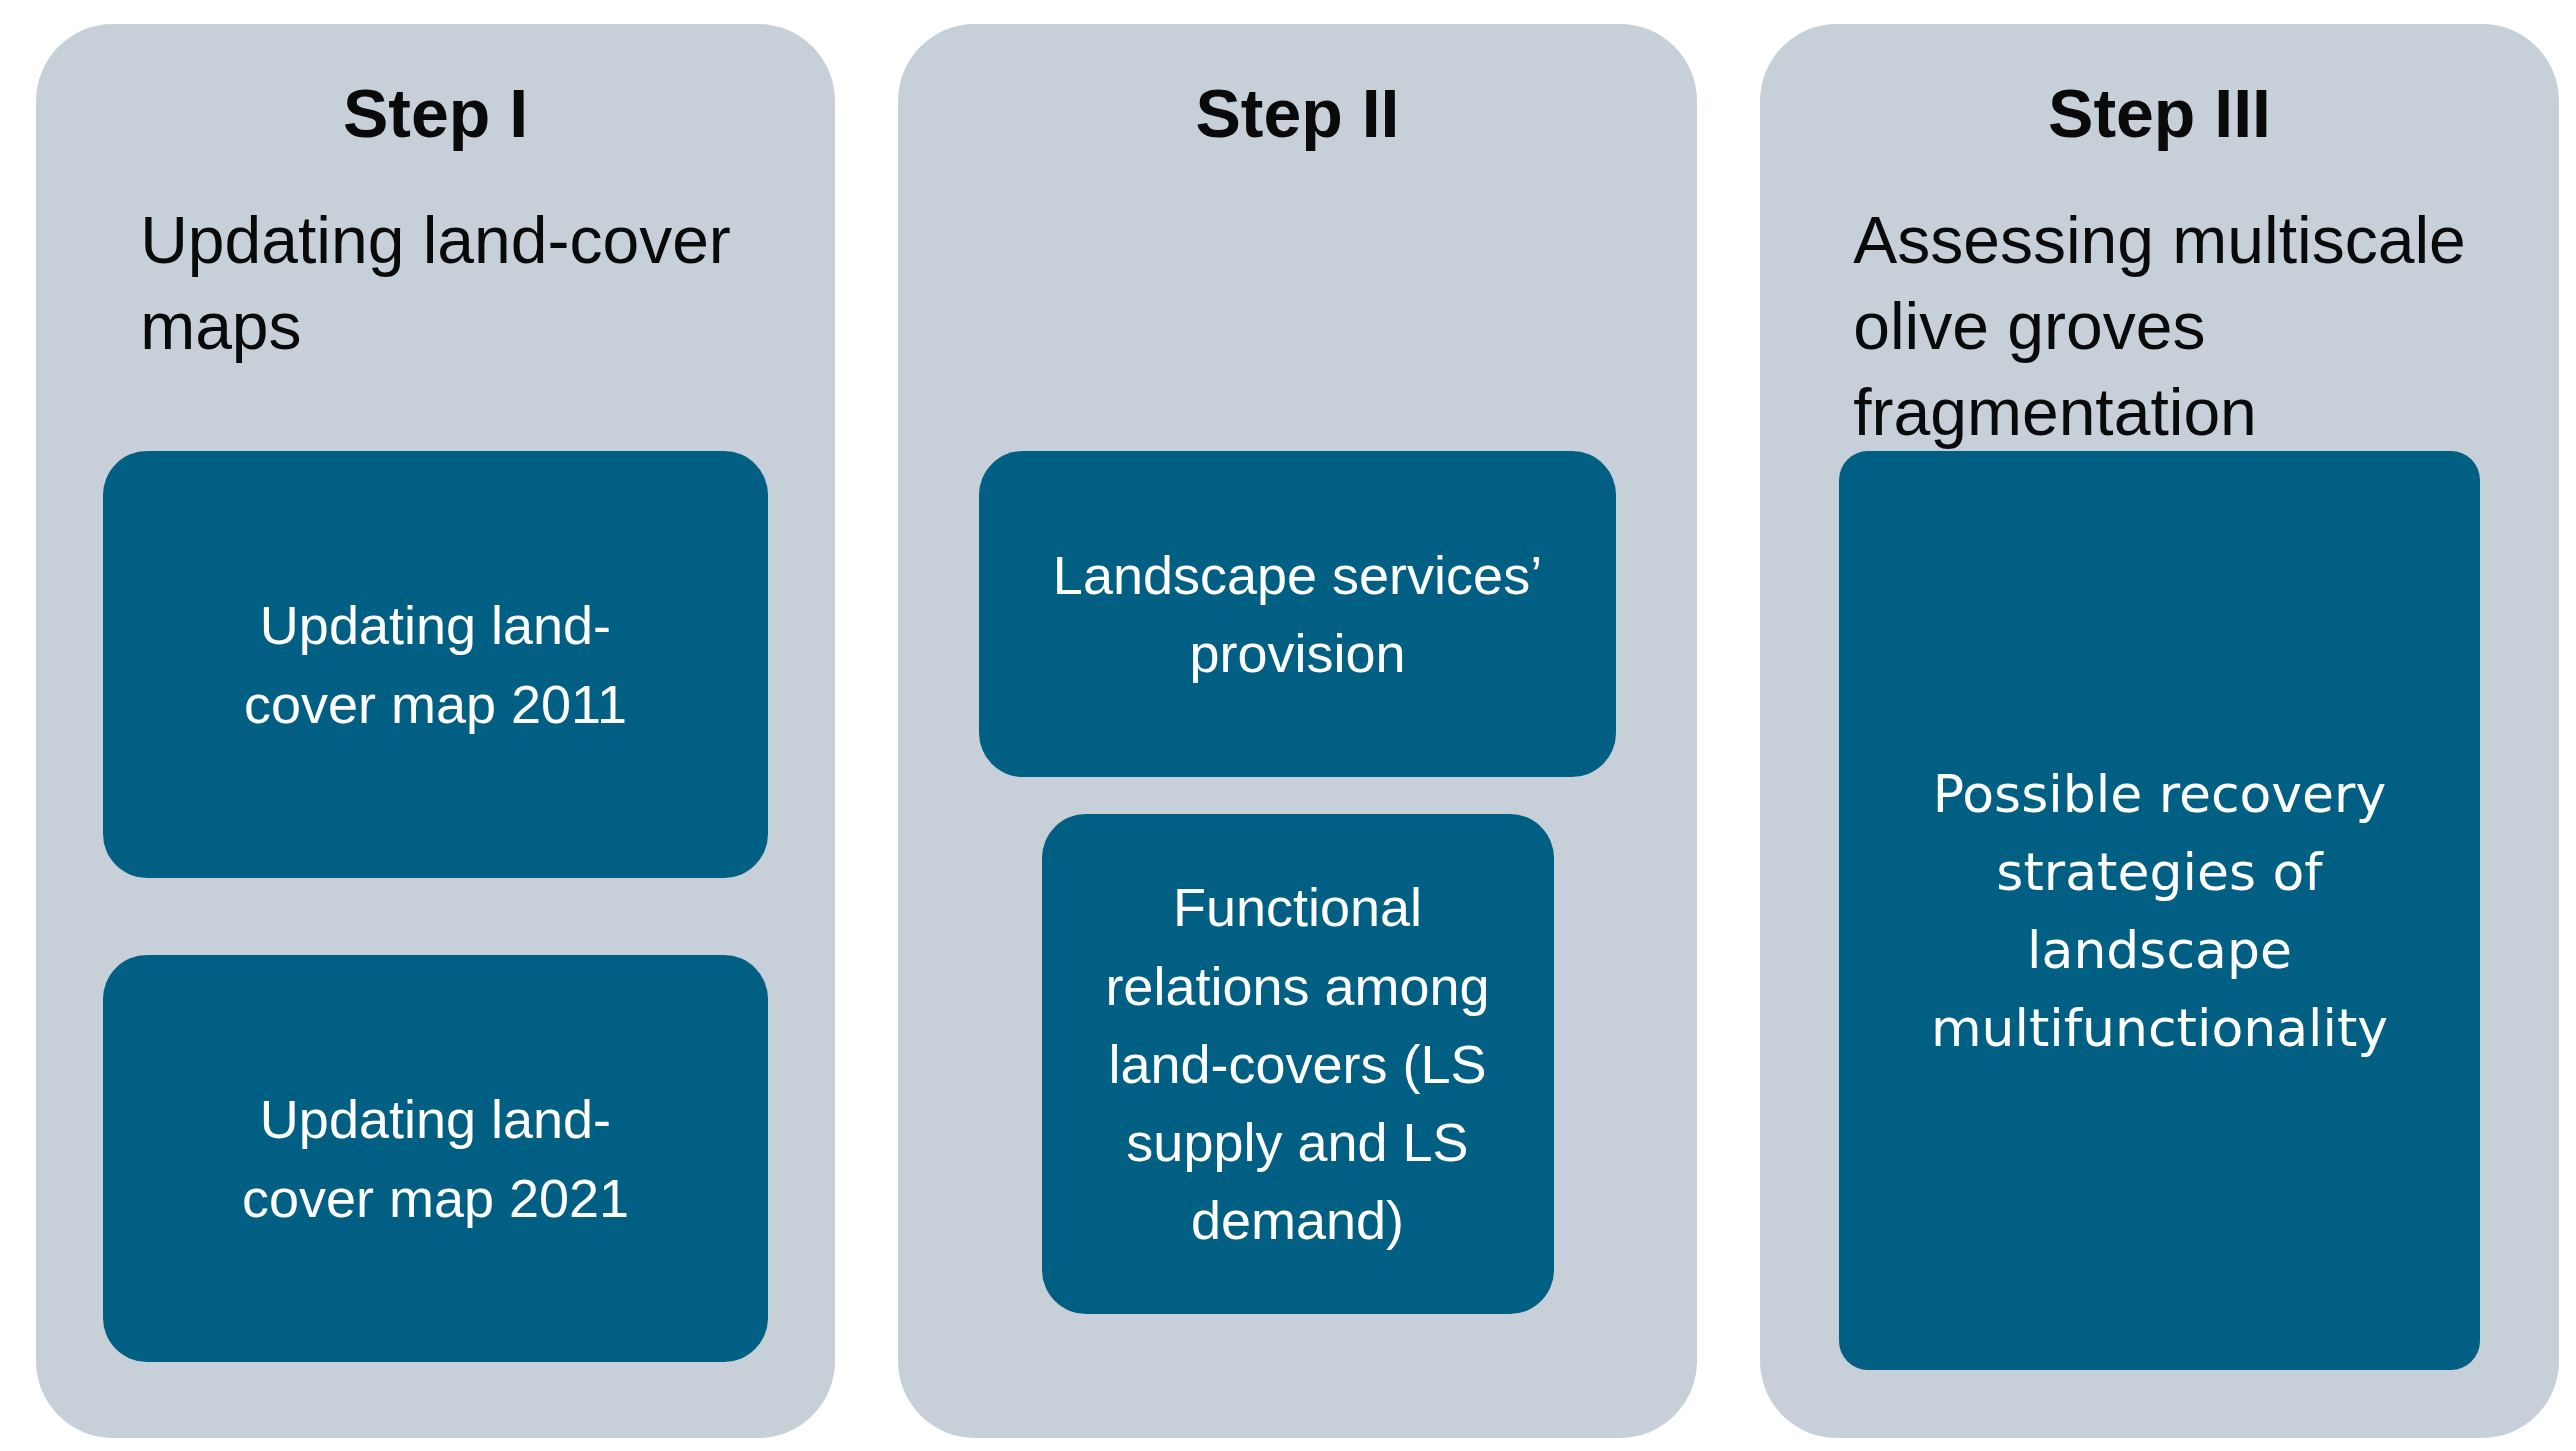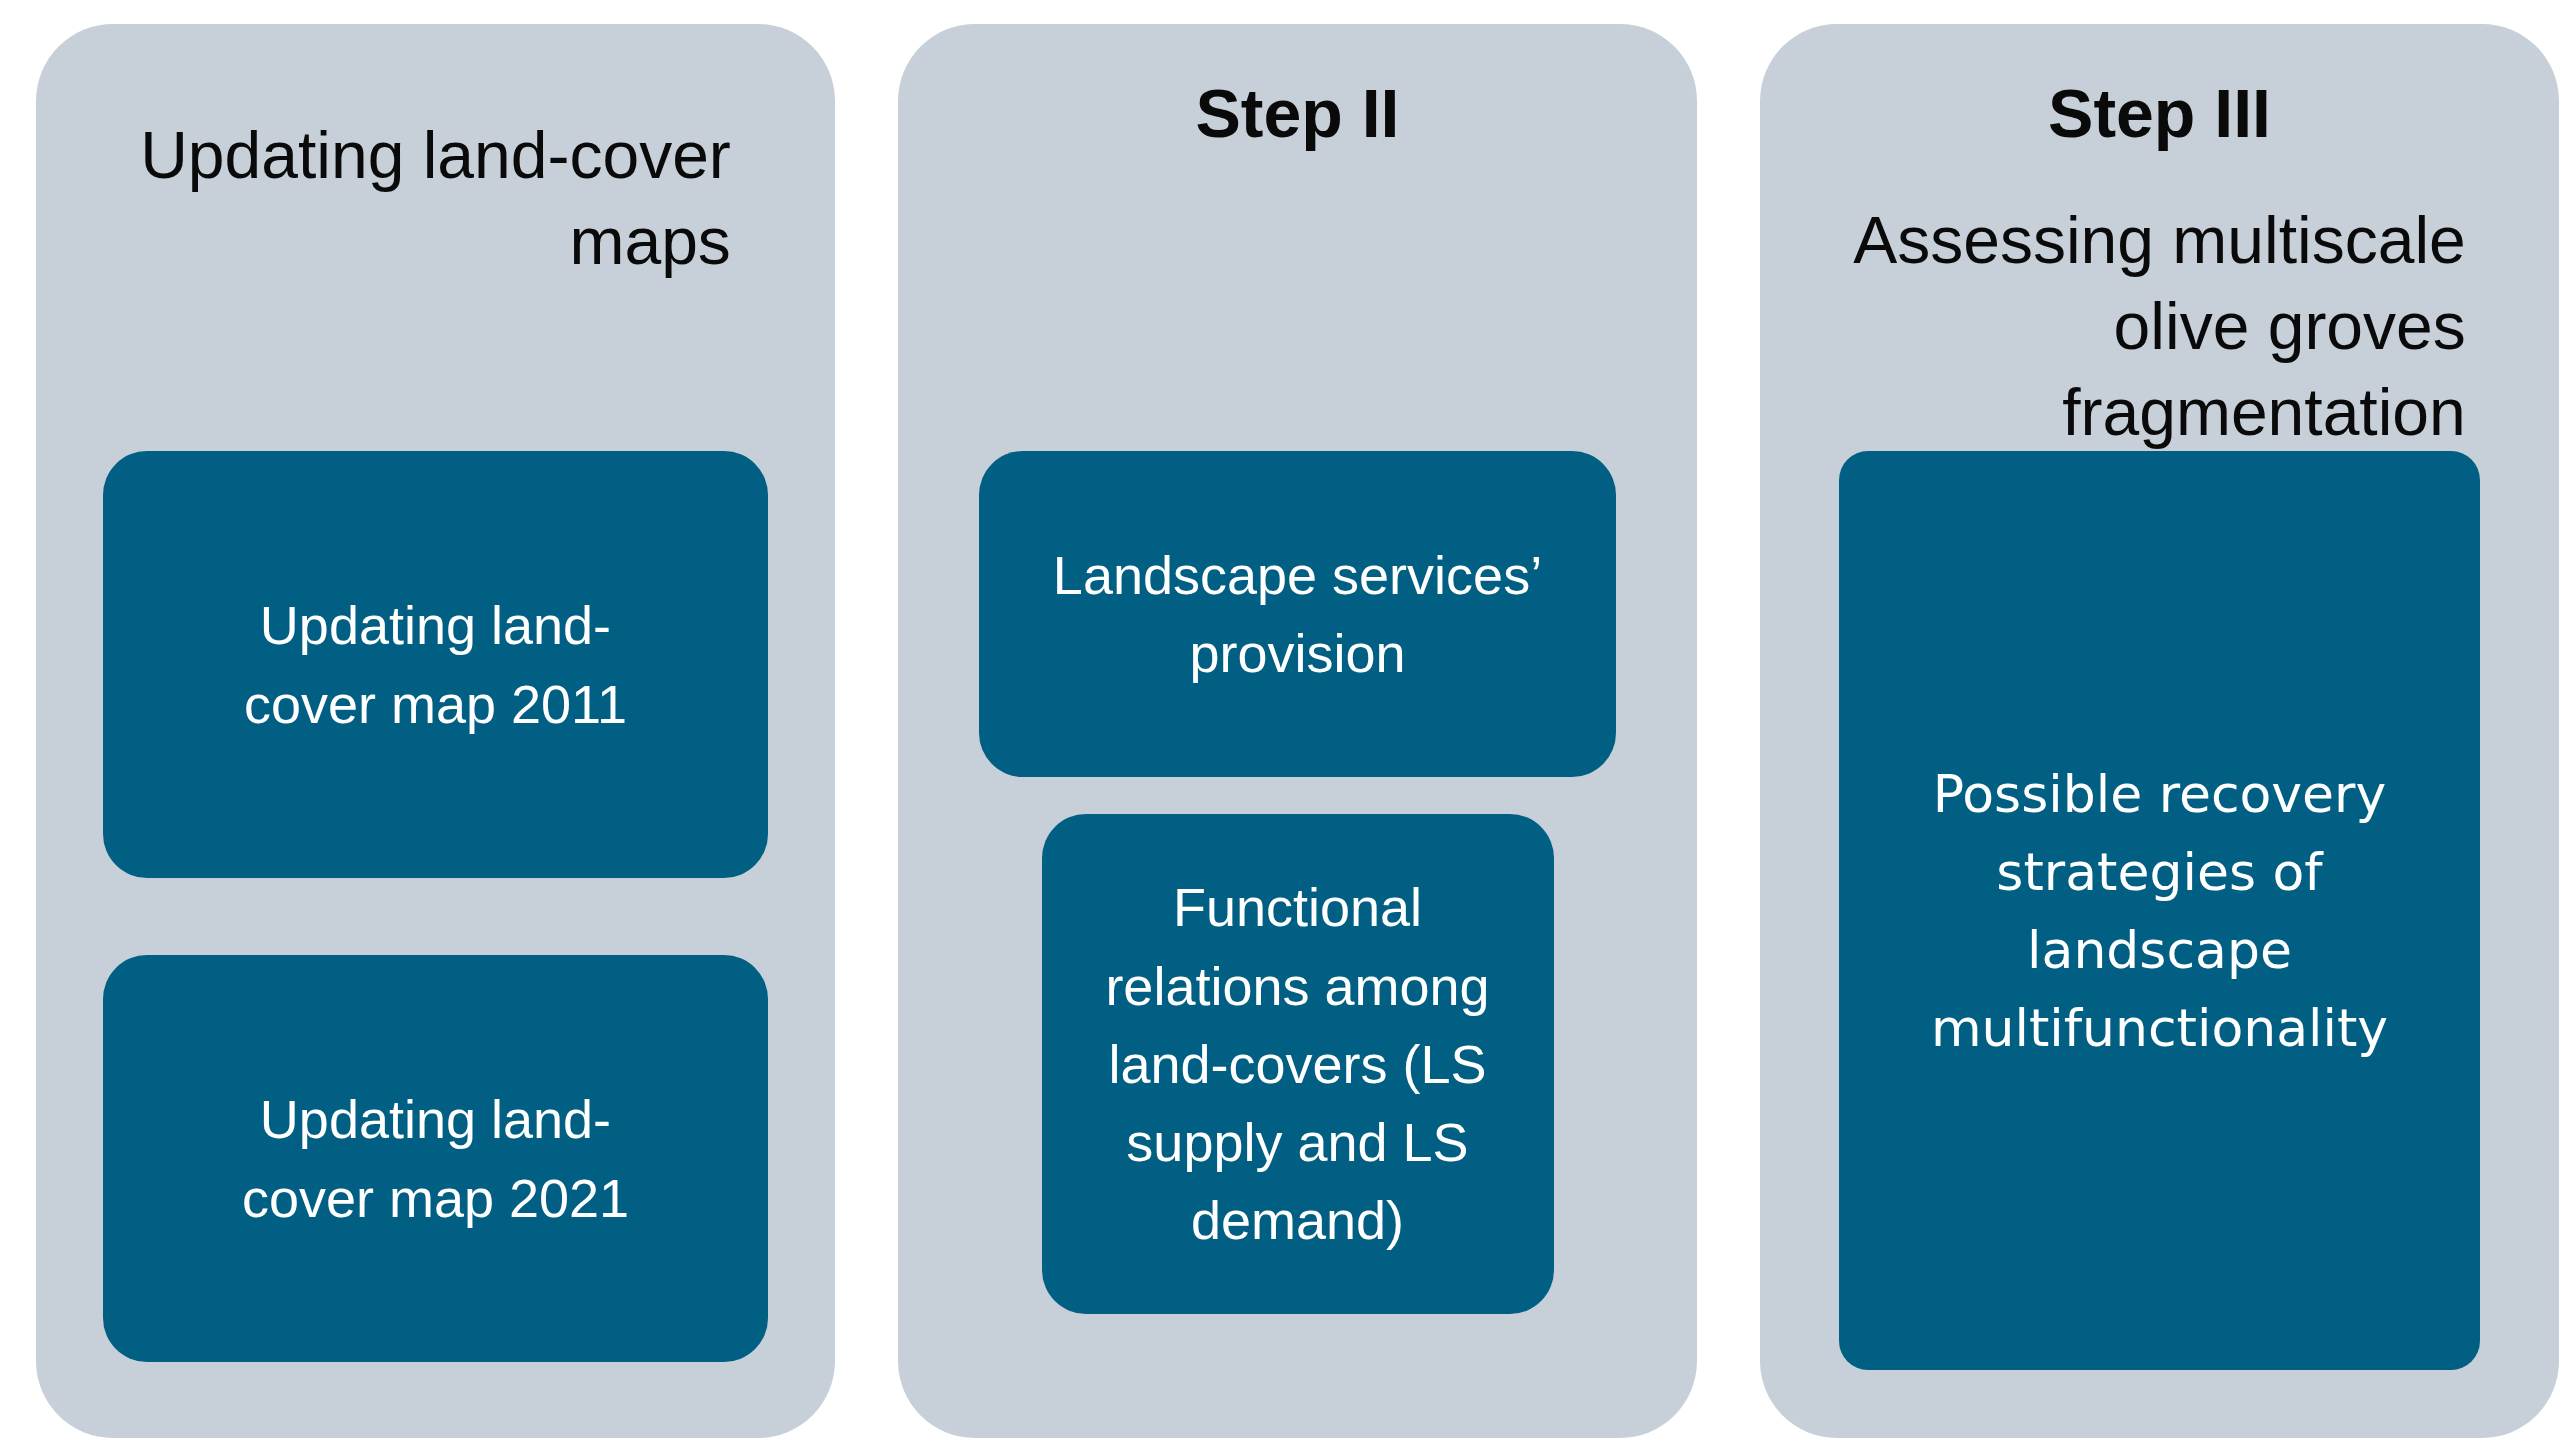--- a/index.html
+++ b/index.html
@@ -47,21 +47,21 @@
   .step-title {
     font-size: 68px;
     font-weight: bold;
     line-height: 1.25;
     text-align: center;
   }
   .step-subtitle {
     margin-top: 42px;
     font-size: 66px;
     line-height: 1.3;
-    text-align: right;
+    text-align: left;
     white-space: pre-line;
     max-width: 757px;
   }
   .step-subtitle .italic { font-style: italic; }
   .box {
     background: var(--box-bg);
     border-radius: 44px;
     color: var(--box-text);
     display: flex;
     align-items: center;
@@ -87,20 +87,21 @@
     border-radius: 29px;
   }
 </style>
 </head>
 <body>
 
 <div class="diagram">
 
   <div class="panel">
     <div class="panel-header">
+      <div class="step-title">Step I</div>
       <div class="step-subtitle"><span>Updating land-cover
 maps</span><span class="italic"></span><span></span></div>
     </div>
     <div class="box s1-b1">Updating land-
 cover map 2011</div>
     <div class="box s1-b2">Updating land-
 cover map 2021</div>
   </div>
 
   <div class="panel">

